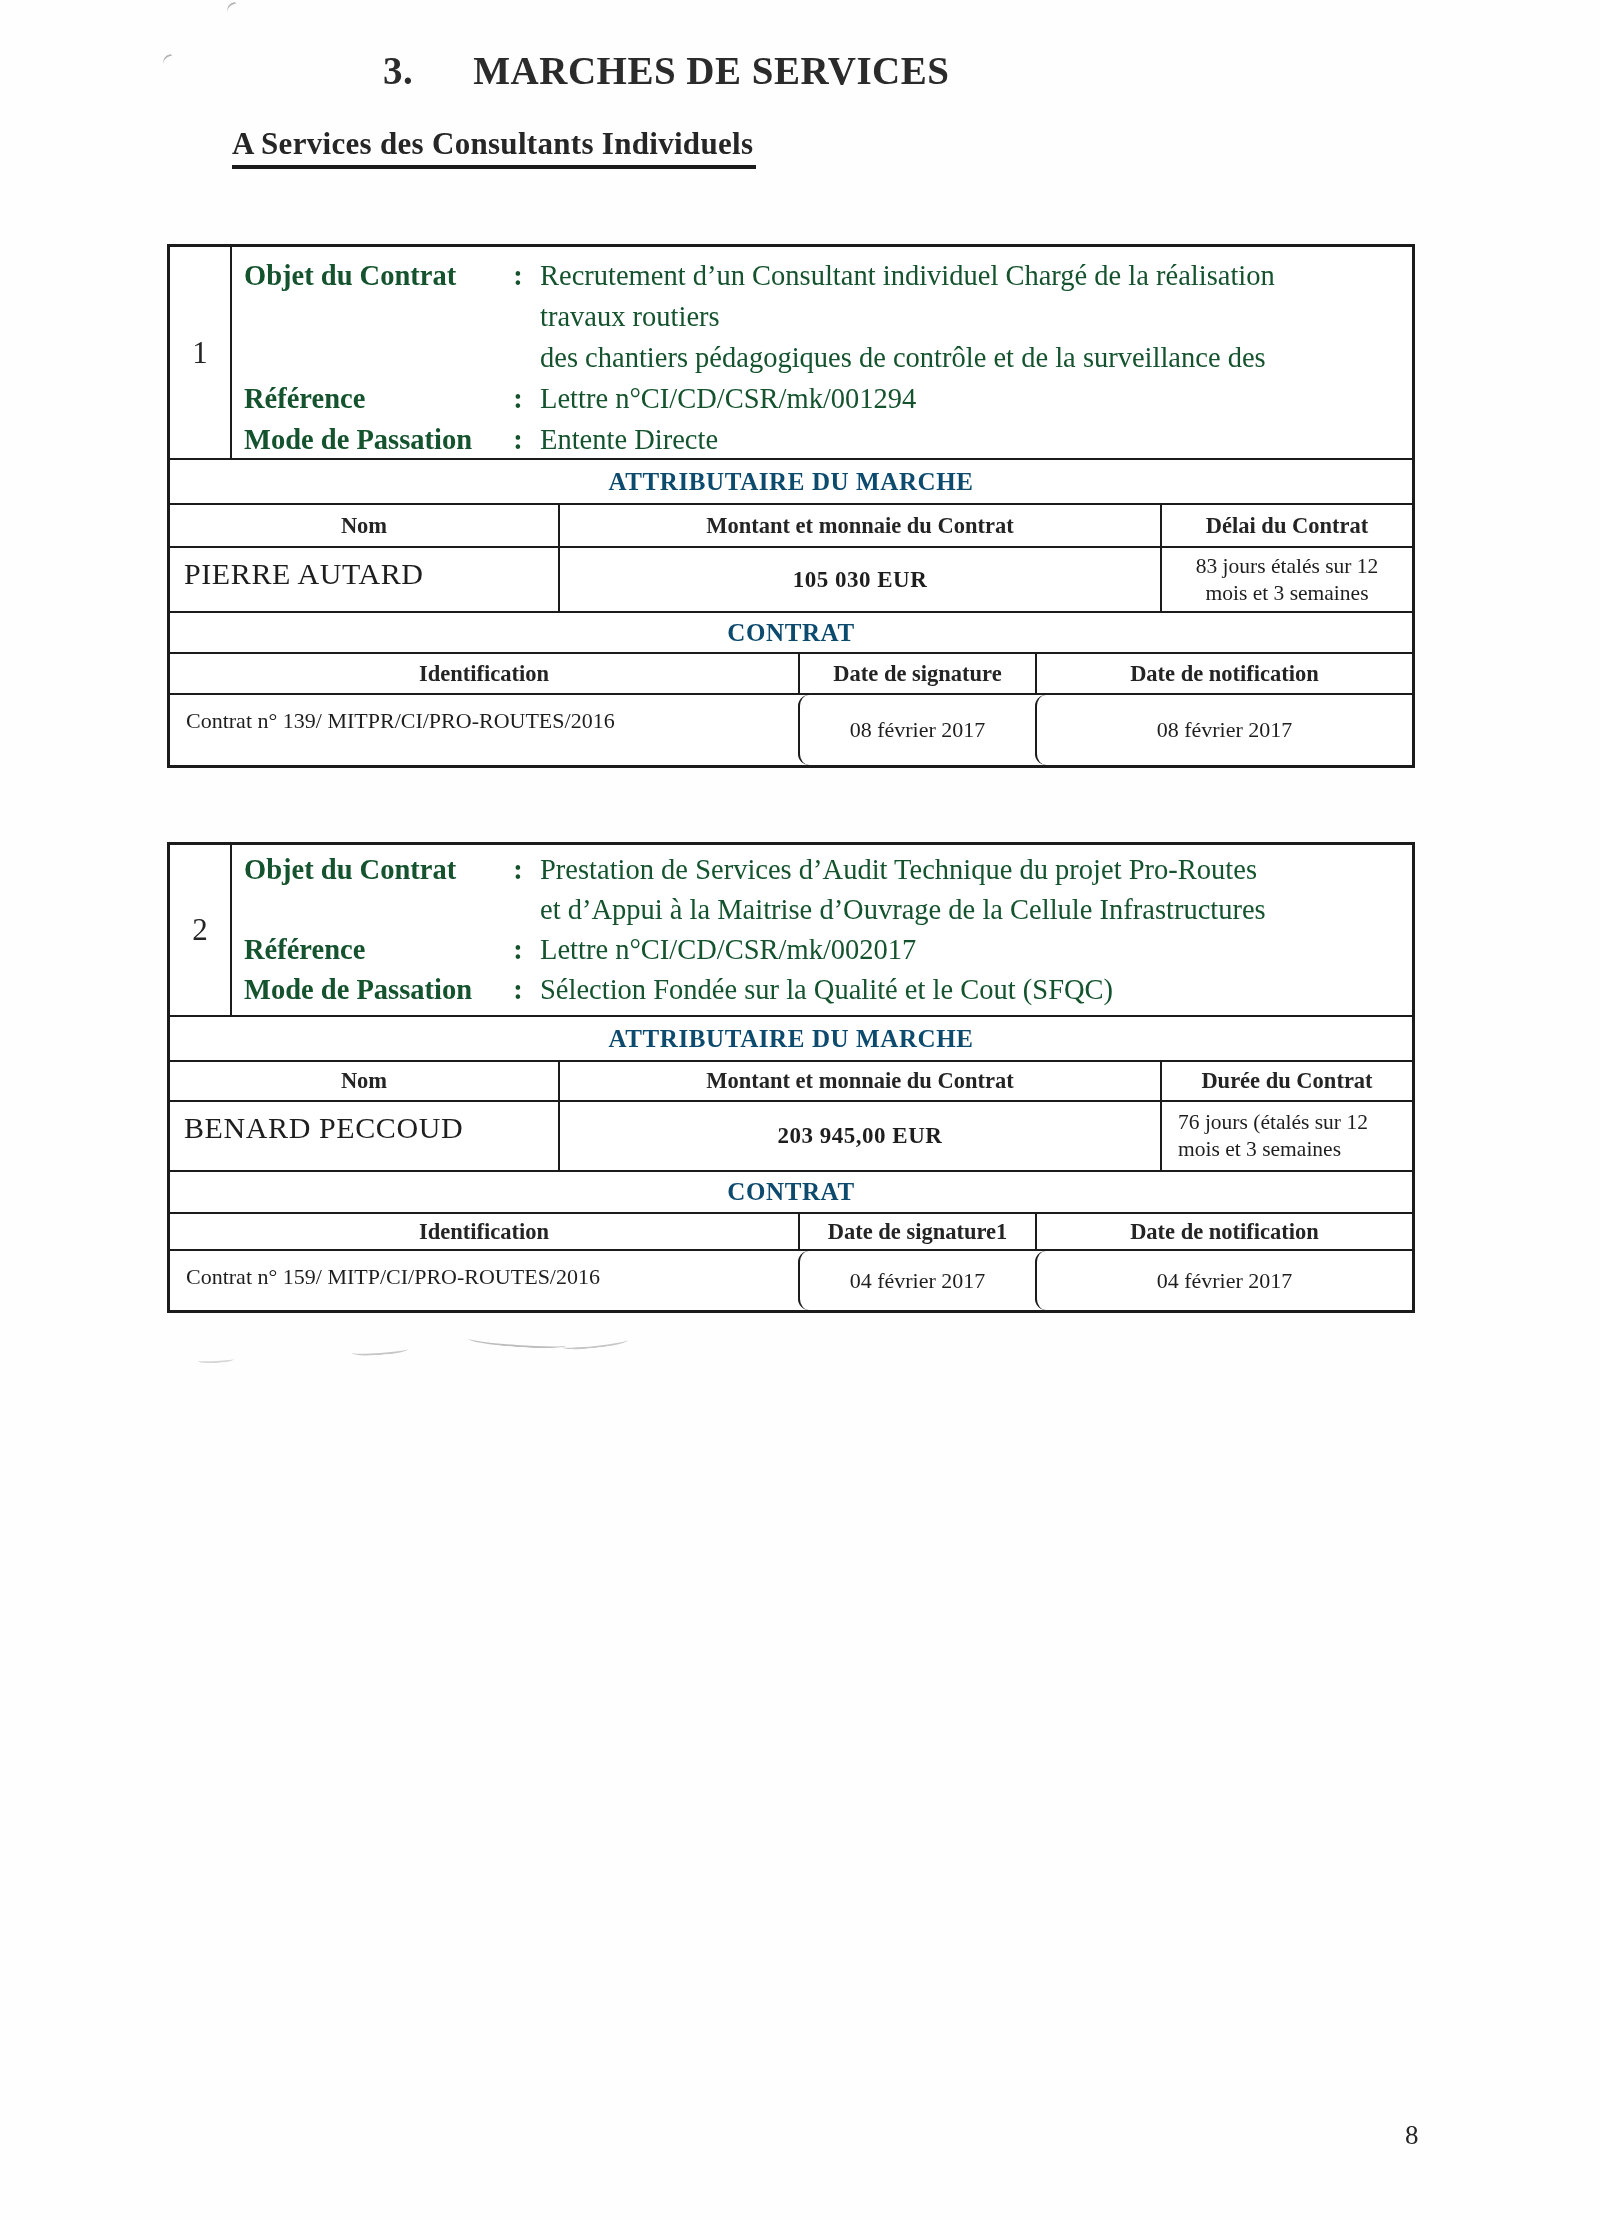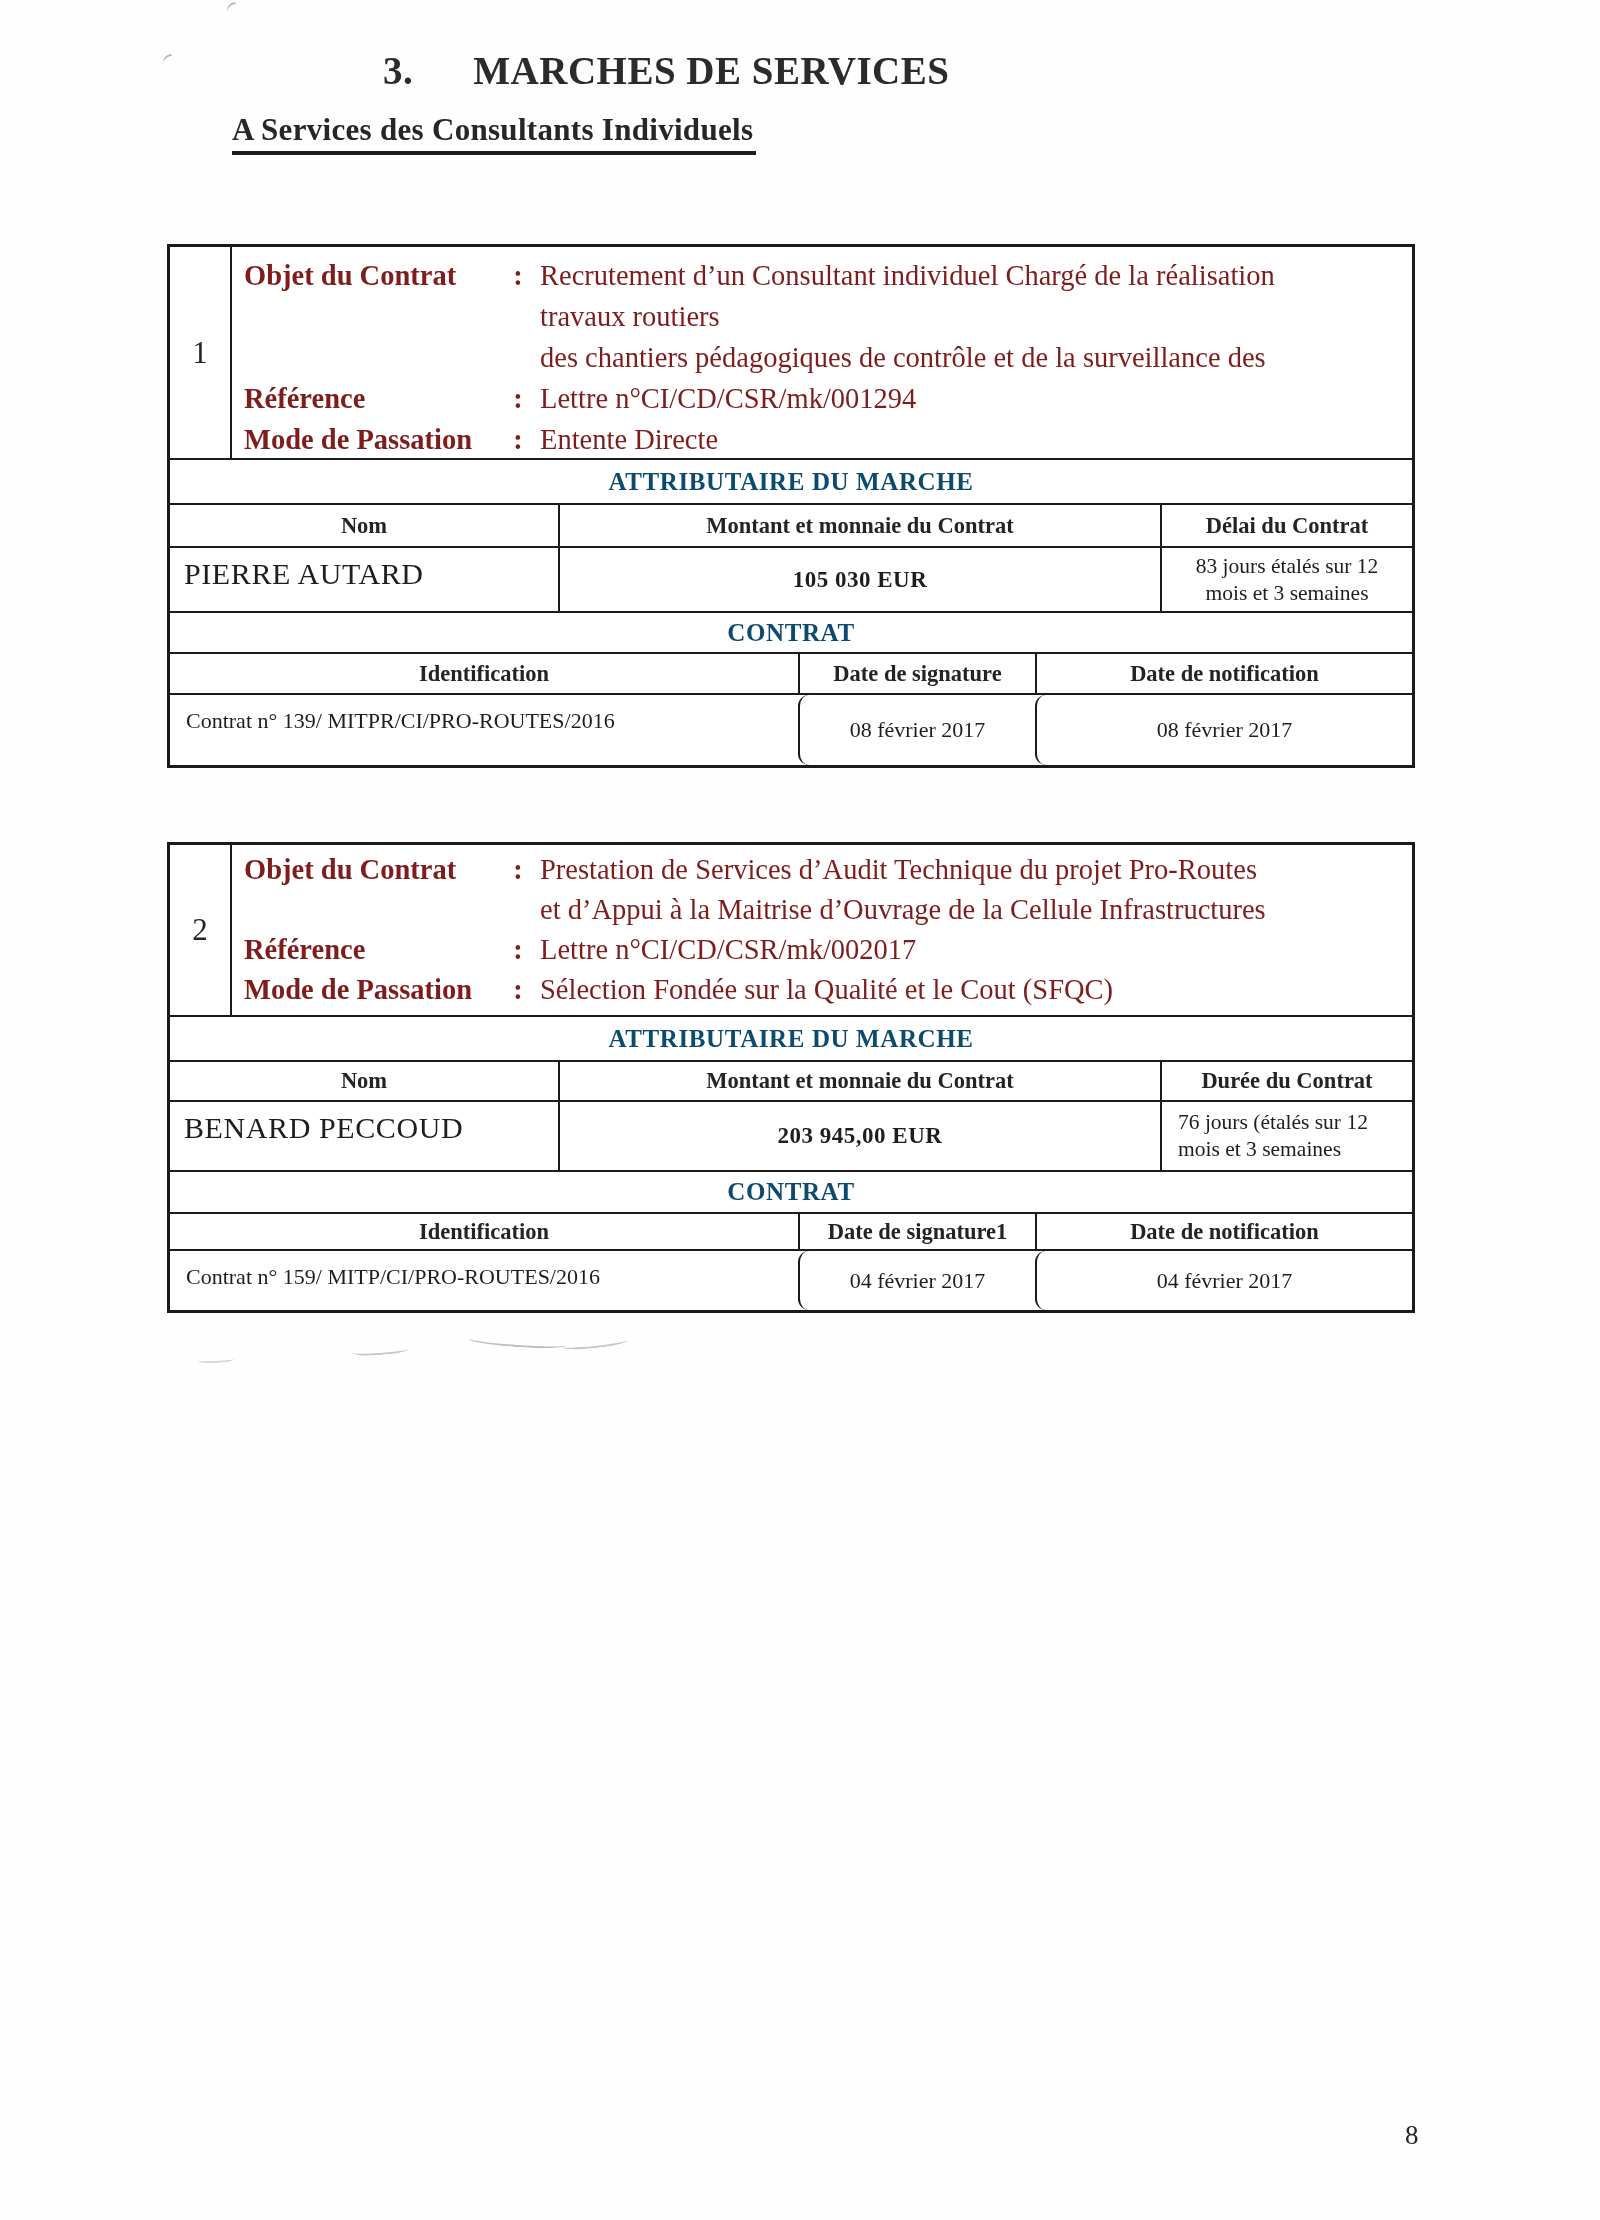--- a/index.html
+++ b/index.html
@@ -12,21 +12,21 @@
   .page *{box-sizing:border-box;}
 
   
   .doc-heading{
     position:absolute;left:383px;top:50px;
     display:flex;gap:60px;
     font-weight:bold;font-size:39px;line-height:1.1;
     color:#2b2b2b;letter-spacing:.5px;white-space:nowrap;
   }
   .doc-subheading{
-    position:absolute;left:232px;top:112px;
+    position:absolute;left:232px;top:126px;
     font-weight:bold;font-size:31px;line-height:1.15;
     color:#262626;letter-spacing:.3px;white-space:nowrap;
     border-bottom:4px solid #1c1c1c;padding:0 3px 3px 0;
   }
 
   
   .ctable{
     position:absolute;left:167px;width:1248px;
     border:3px solid #1b1b1b;background:#fff;
   }
@@ -41,21 +41,21 @@
   .t2 .top-block{height:170px;}
   .num-cell{
     width:62px;border-right:2px solid #1b1b1b;
     display:flex;align-items:center;justify-content:center;
     font-size:31px;color:#242424;
   }
   .info-cell{flex:1;padding:8px 0 0 12px;overflow:hidden;}
   .t2 .info-cell{padding-top:5px;}
   .info-row{
     display:grid;grid-template-columns:264px 20px 1fr;
-    font-size:28.5px;line-height:41px;color:#7f1d1d;
+    font-size:28.5px;line-height:41px;color:#14532d;
   }
   .t2 .info-row{line-height:40px;}
   .lbl{font-weight:bold;white-space:nowrap;}
   .colon{font-weight:bold;text-align:center;}
   .val{padding-left:12px;}
   .val .line{white-space:nowrap;}
 
   
   .sec-header{
     display:flex;align-items:center;justify-content:center;

